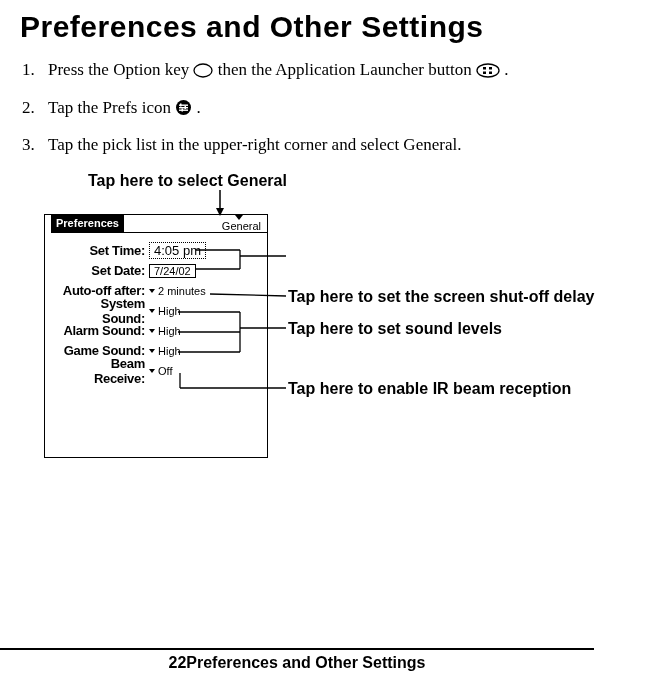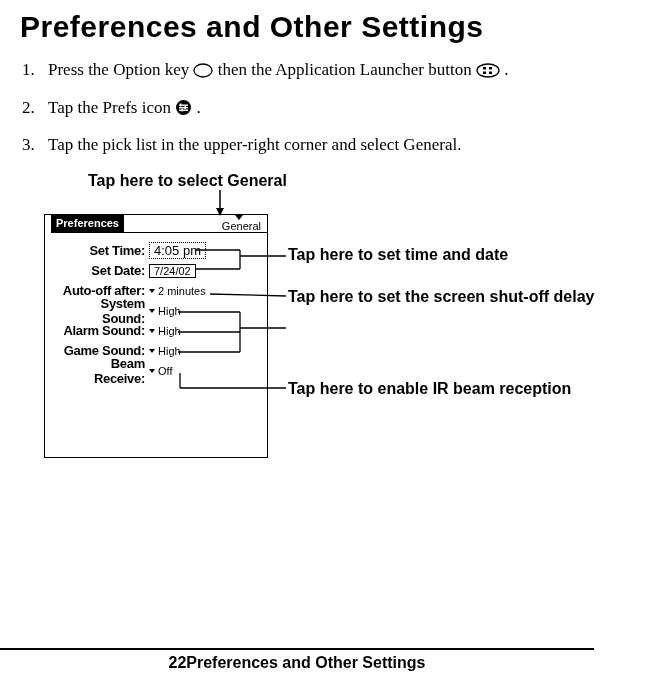--- a/index.html
+++ b/index.html
@@ -220,22 +220,22 @@
         </svg>
       </span>
       <span>.</span>
     </li>
     <li>Tap the pick list in the upper-right corner and select General.</li>
   </ol>
 
   <div class="figure-area">
 
     <div class="hint hint-top">Tap here to select General</div>
-    <div class="hint hint-time">Tap here to set time and date</div>
     <div class="hint hint-delay">Tap here to set the screen shut-off delay</div>
+    <div class="hint hint-sound">Tap here to set sound levels</div>
     <div class="hint hint-beam">Tap here to enable IR beam reception</div>
 
     <div class="mock">
       <div class="mock-header">
         <div class="inv">Preferences</div>
         <div class="picklist">
           <div class="tri-down"></div>
           <span>General</span>
         </div>
       </div>

